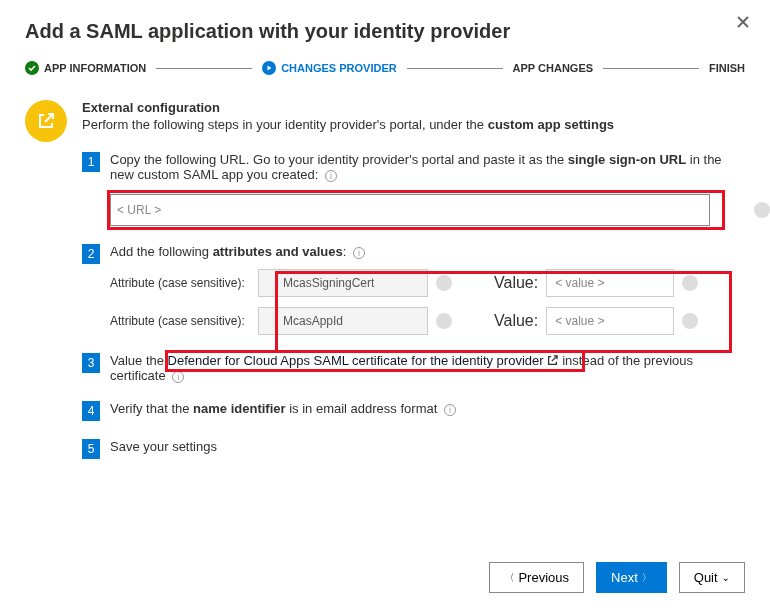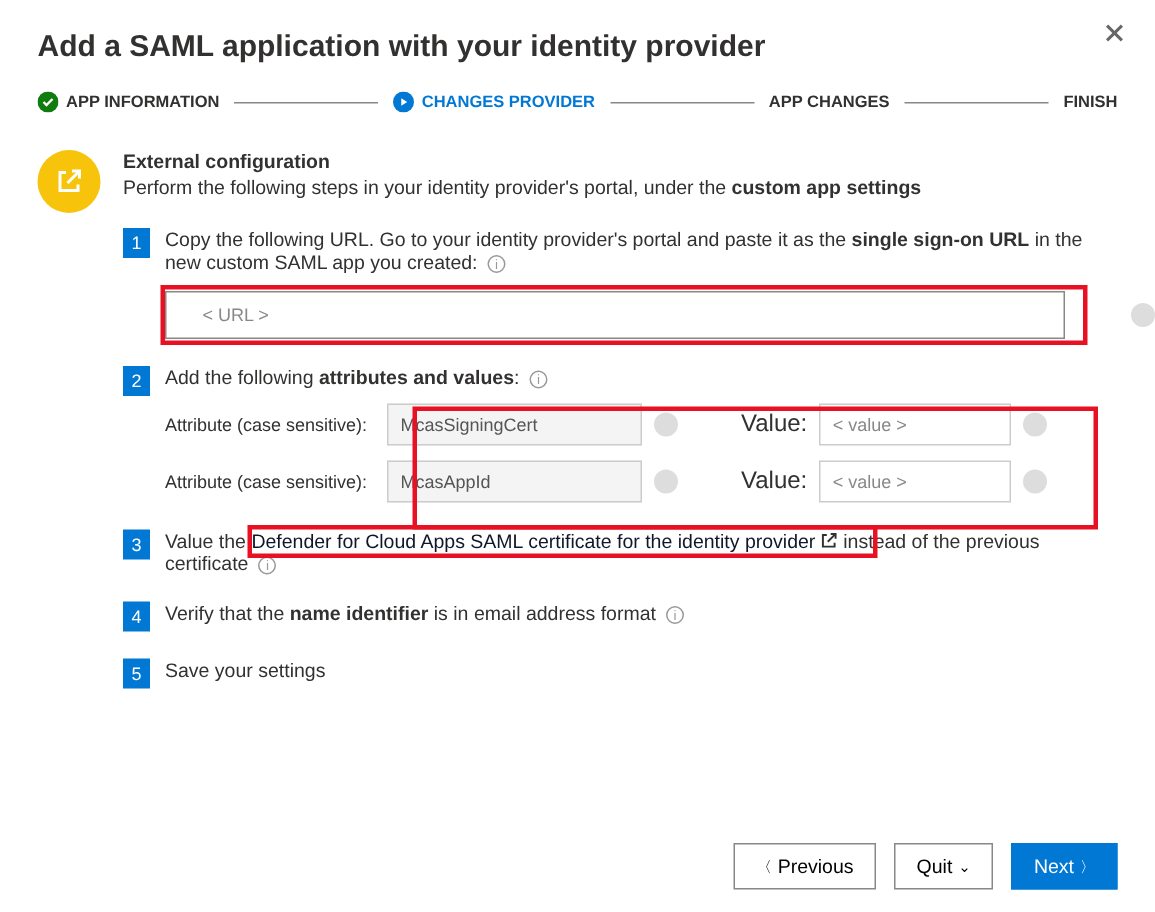--- a/index.html
+++ b/index.html
@@ -15,26 +15,26 @@
 .main { display: flex; gap: 15px; }
 .icon-circle { width: 42px; height: 42px; border-radius: 50%; background: #f7c40b; display: flex; align-items: center; justify-content: center; flex-shrink: 0; }
 .content { flex: 1; }
 .section-title { font-weight: 600; margin-bottom: 2px; }
 .intro { margin-bottom: 20px; }
 .num-step { display: flex; gap: 10px; margin-bottom: 18px; }
 .num-badge { width: 18px; height: 20px; background: #0078d4; color: #fff; display: flex; align-items: center; justify-content: center; font-size: 12px; flex-shrink: 0; }
 .num-body { flex: 1; }
 .info-icon { display: inline-block; width: 12px; height: 12px; border: 1px solid #999; border-radius: 50%; font-size: 9px; color: #999; text-align: center; line-height: 11px; margin-left: 3px; vertical-align: middle; }
 .url-row { margin-top: 12px; position: relative; }
-.url-box { border: 1px solid #8a8886; padding: 8px 24px; color: #888; font-size: 12px; width: 600px; }
+.url-box { border: 1px solid #8a8886; padding: 8px 6px; color: #888; font-size: 12px; width: 600px; }
 .red1 { position: absolute; border: 3px solid #e81123; left: -3px; top: -4px; width: 618px; height: 40px; pointer-events: none; }
 .copy-circ { position: absolute; right: -25px; top: 8px; width: 16px; height: 16px; border-radius: 50%; background: #ddd; }
 .attr-row { display: flex; align-items: center; margin-top: 10px; gap: 8px; }
 .lbl { font-size: 12px; min-width: 140px; }
-.inp { border: 1px solid #ccc; background: #f4f4f4; padding: 6px 8px; font-size: 12px; color: #555; width: 170px; }
+.inp { border: 1px solid #ccc; background: #f4f4f4; padding: 6px 24px; font-size: 12px; color: #555; width: 170px; }
 .vlbl { font-size: 16px; margin-left: 34px; }
 .vinp { border: 1px solid #ccc; padding: 6px 8px; font-size: 12px; color: #888; width: 128px; }
 .red2 { position: absolute; border: 3px solid #e81123; pointer-events: none; }
 .attrs-wrap { position: relative; }
 .link { color: #0f172a; cursor: pointer; }
 .step3-wrap { position: relative; display: inline; }
 .footer { position: absolute; bottom: 15px; right: 25px; display: flex; gap: 12px; }
 .btn { border: 1px solid #8a8886; background: #fff; padding: 7px 14px; font-size: 13px; cursor: pointer; display: flex; align-items: center; gap: 4px; }
 .btn-primary { background: #0078d4; border-color: #0078d4; color: #fff; }
 .chev { font-size: 10px; }
@@ -146,21 +146,21 @@
     </div>
 
   </div>
 </div>
 
 <div class="footer">
   <button class="btn">
       <span class="chev">〈</span>
       <span>Previous</span>
     </button>
+  <button class="btn btn-primary">
+      <span>Next</span>
+      <span class="chev">〉</span>
+    </button>
   <button class="btn">
       <span>Quit</span>
       <span class="chev">⌄</span>
     </button>
-  <button class="btn btn-primary">
-      <span>Next</span>
-      <span class="chev">〉</span>
-    </button>
 </div>
 
 </body></html>

